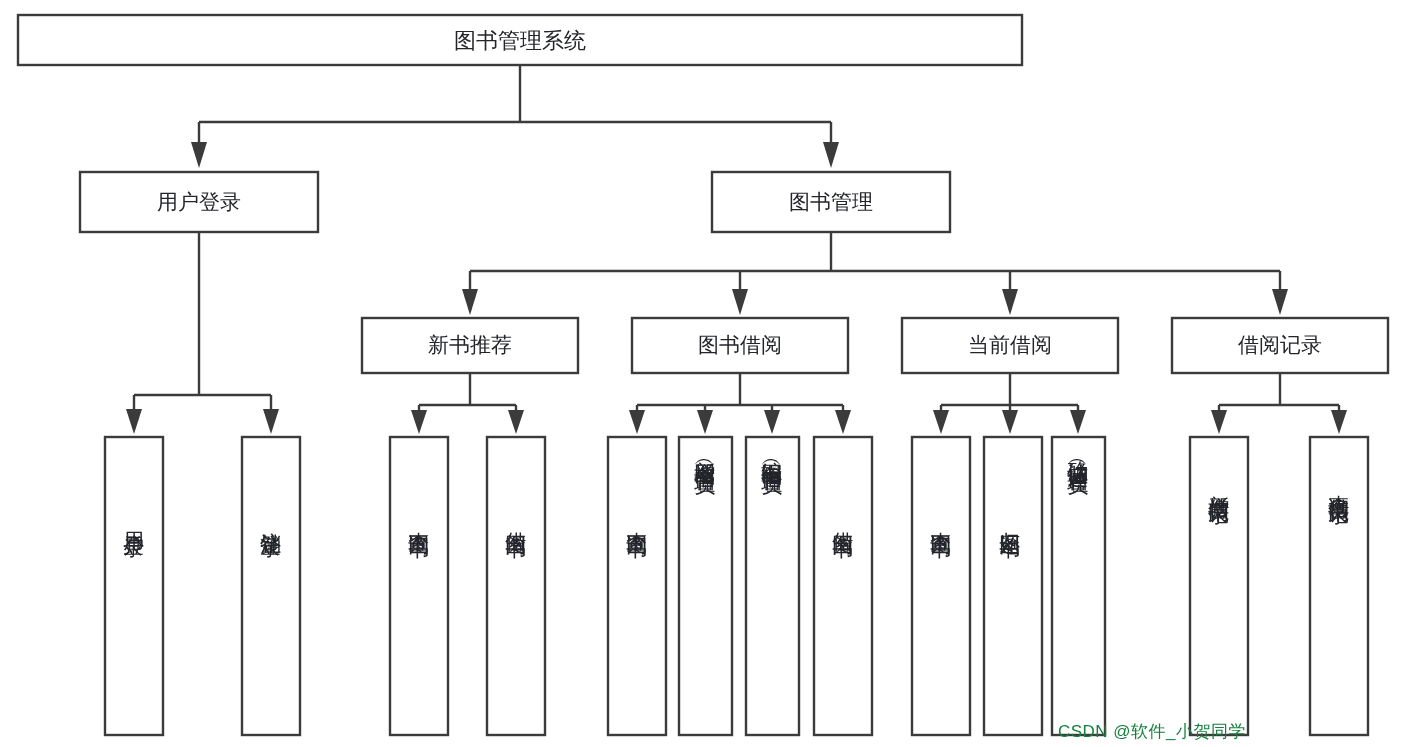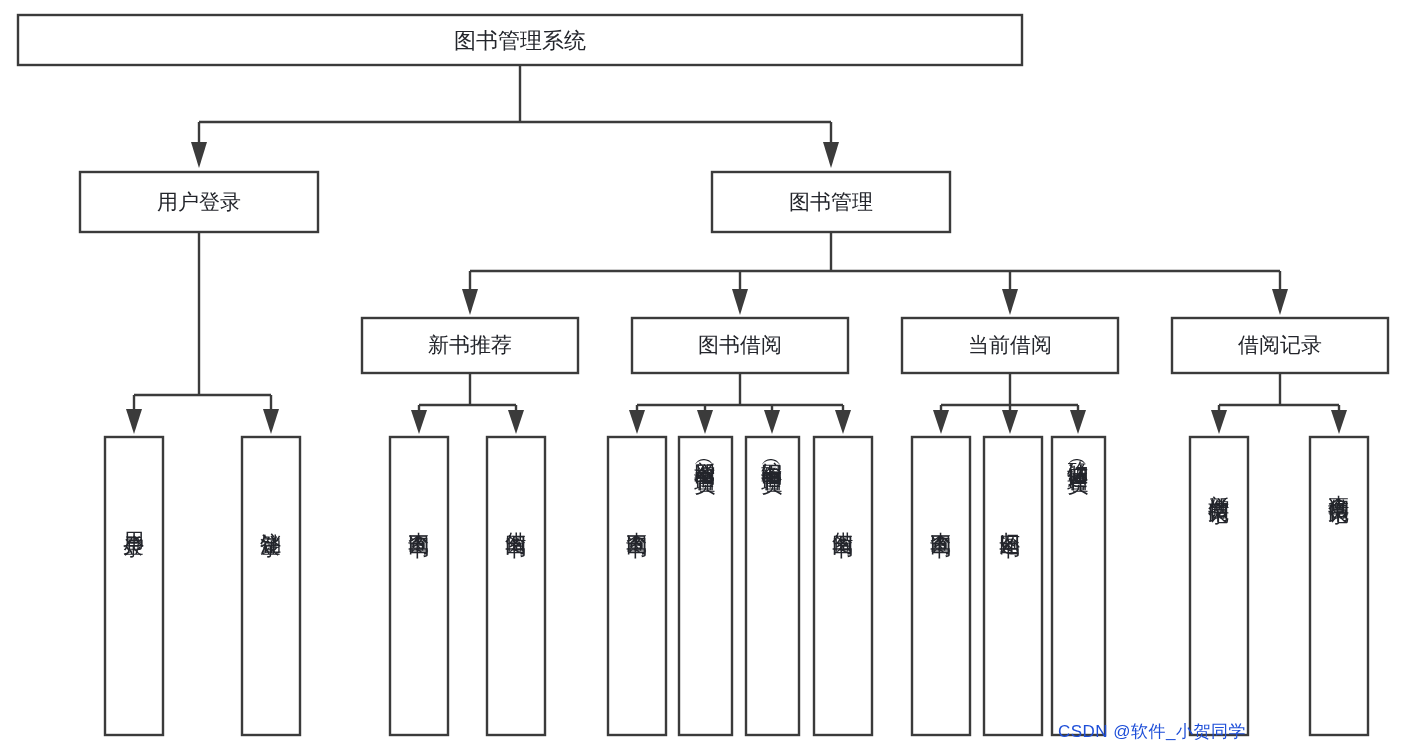--- a/index.html
+++ b/index.html
@@ -69,21 +69,21 @@
     white-space: nowrap;
     pointer-events: none;
     transform: translateX(-50%);
   }
   .watermark {
     position: absolute;
     right: 8px;
     bottom: 4px;
     font-family: "Liberation Sans", "DejaVu Sans", sans-serif;
     font-size: 17px;
-    color: #1d4ed8;
+    color: #15803d;
     white-space: nowrap;
     letter-spacing: 0.5px;
   }
 </style>
 </head>
 <body>
 
 <div id="diagram-root">
 
   <svg class="flow" viewBox="0 0 1405 747" xmlns="http://www.w3.org/2000/svg">

